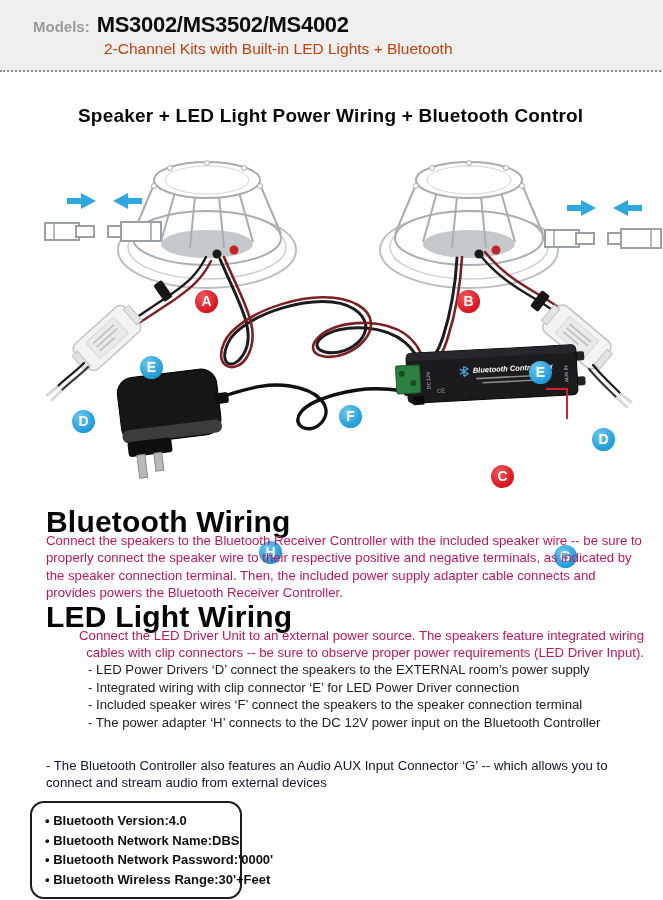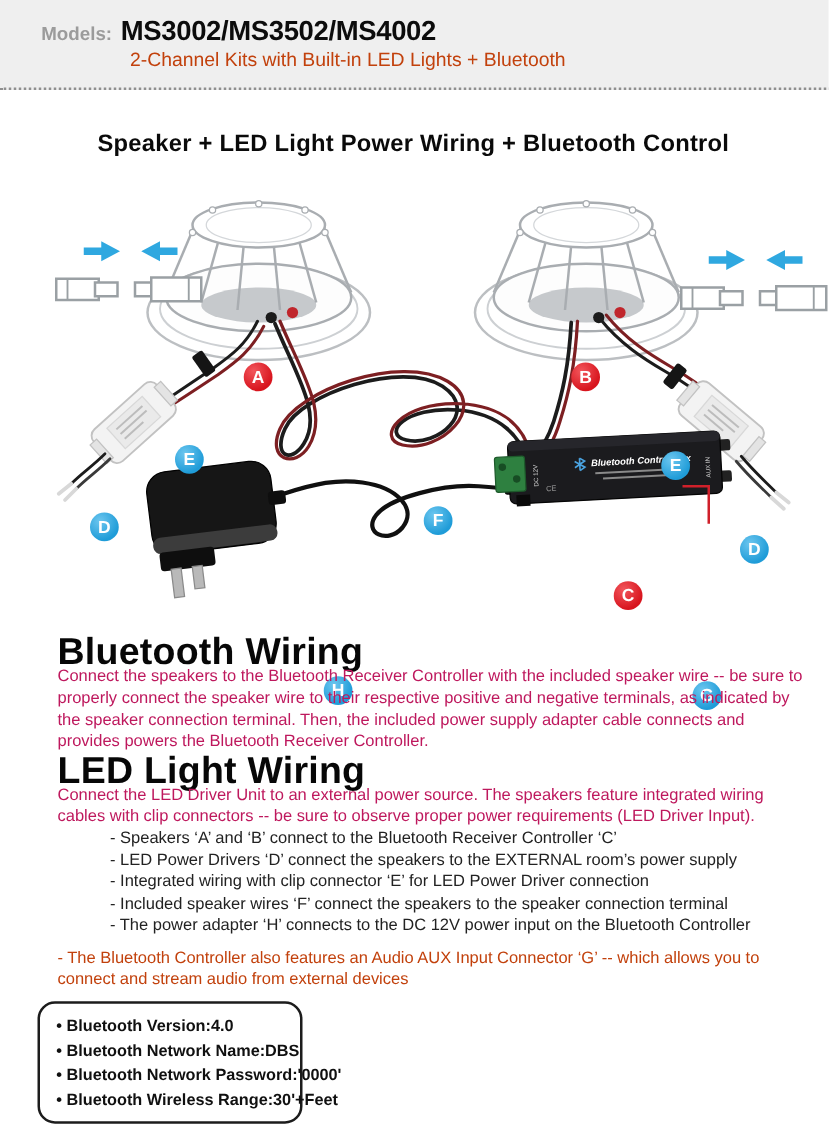--- a/index.html
+++ b/index.html
@@ -22,21 +22,21 @@
   .diagram svg{position:absolute;top:0;left:0;}
   .badge{position:absolute;width:23px;height:23px;border-radius:50%;color:#fff;font-weight:bold;
          font-size:14px;line-height:23px;text-align:center;}
   .badge.red{background:radial-gradient(circle at 35% 30%, #f2565c, #d8151e 70%);}
   .badge.blue{background:radial-gradient(circle at 35% 30%, #6cc6ef, #1f9cd8 70%);}
 
   
   .sec-heading{position:absolute;left:46px;font-size:30px;font-weight:bold;color:#070707;letter-spacing:0.2px;}
   .sec-body{position:absolute;left:46px;width:598px;font-size:13.2px;line-height:17.4px;color:#be185d;}
   .bullets{position:absolute;left:88px;top:661px;font-size:13.2px;line-height:17.6px;color:#222;}
-  .note{position:absolute;left:46px;top:757px;width:592px;font-size:13.2px;line-height:17.4px;color:#c2410c;}
+  .note{position:absolute;left:46px;top:757px;width:592px;font-size:13.2px;line-height:17.4px;color:#0f172a;}
 
   
   .specs{position:absolute;left:30px;top:801px;width:212px;box-sizing:border-box;
          border:2px solid #1c1c1c;border-radius:14px;padding:8px 8px 8px 13px;background:#fff;}
   .specs .item{font-size:13px;font-weight:bold;color:#101010;line-height:19.5px;white-space:nowrap;}
   .specs .item::before{content:"\2022\00a0";}
 </style>
 </head>
 <body>
 
@@ -195,24 +195,23 @@
     <div class="badge blue" style="left:529px;top:236px;">E</div>
     <div class="badge blue" style="left:339px;top:280px;">F</div>
     <div class="badge blue" style="left:554px;top:420px;">G</div>
     <div class="badge blue" style="left:259px;top:416px;">H</div>
   </div>
 
   <div class="sec-heading" style="top:505px;">Bluetooth Wiring</div>
   <div class="sec-body" style="top:532px;">Connect the speakers to the Bluetooth Receiver Controller with the included speaker wire -- be sure to properly connect the speaker wire to their respective positive and negative terminals, as indicated by the speaker connection terminal. Then, the included power supply adapter cable connects and provides powers the Bluetooth Receiver Controller.</div>
 
   <div class="sec-heading" style="top:600px;">LED Light Wiring</div>
-  <div class="sec-body" style="top:627px;">Connect the LED Driver Unit to an external power source. The speakers feature integrated wiring cables with clip connectors -- be sure to observe proper power requirements (LED Driver Input).</div>
+  <div class="sec-body" style="top:627px;text-align:right;">Connect the LED Driver Unit to an external power source. The speakers feature integrated wiring cables with clip connectors -- be sure to observe proper power requirements (LED Driver Input).</div>
 
   <div class="bullets">
-    <div>- Speakers ‘A’ and ‘B’ connect to the Bluetooth Receiver Controller ‘C’</div>
     <div>- LED Power Drivers ‘D’ connect the speakers to the EXTERNAL room’s power supply</div>
     <div>- Integrated wiring with clip connector ‘E’ for LED Power Driver connection</div>
     <div>- Included speaker wires ‘F’ connect the speakers to the speaker connection terminal</div>
     <div>- The power adapter ‘H’ connects to the DC 12V power input on the Bluetooth Controller</div>
   </div>
 
   <div class="note">- The Bluetooth Controller also features an Audio AUX Input Connector ‘G’ -- which allows you to connect and stream audio from external devices</div>
 
   <div class="specs">
     <div class="item">Bluetooth Version:4.0</div>

